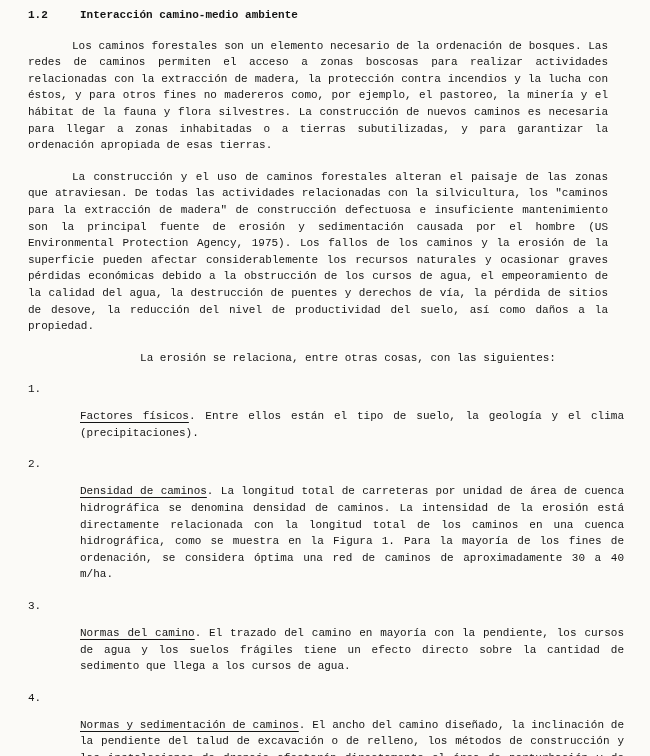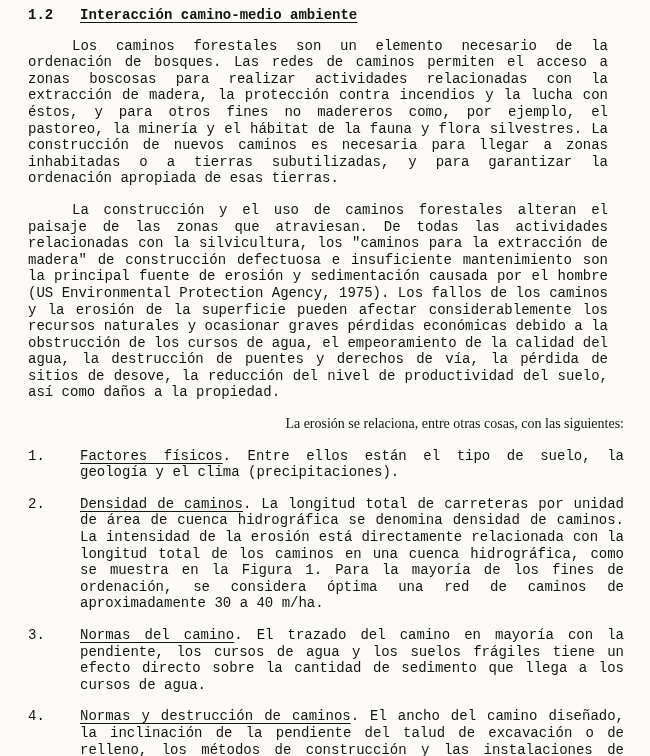--- a/index.html
+++ b/index.html
@@ -8,60 +8,59 @@
     background: #f7f6f3;
   }
   .page {
     position: relative;
     width: 650px;
     height: 756px;
     box-sizing: border-box;
     background: #fbfaf7;
     padding: 7px 26px 10px 28px;
     font-family: "Liberation Mono", "DejaVu Sans Mono", monospace;
-    font-size: 14px;
+    font-size: 11px;
     line-height: 16.6px;
     color: #141414;
     overflow: hidden;
   }
   .heading {
     display: flex;
     margin-bottom: 14px;
     font-weight: bold;
   }
   .sec-num {
     width: 52px;
     flex-shrink: 0;
   }
   .sec-title {
-    text-decoration: underline;
     text-underline-offset: 3px;
   }
   .para {
     margin: 0 16px 15px 0;
     text-align: justify;
     text-indent: 44px;
   }
   .intro {
     margin: 0 0 15px 0;
-    text-align: right;
+    text-align: center;
     text-indent: 44px;
-    font-family: Liberation Serif, serif;
   }
   .list-item {
     display: flex;
     margin-bottom: 15px;
   }
   .item-num {
     width: 52px;
     flex-shrink: 0;
   }
   .item-body {
     flex: 1;
     text-align: justify;
+    margin-top: 27px;
   }
   .lead {
     text-decoration: underline;
     text-underline-offset: 3px;
   }
 </style>
 </head>
 <body>
 
 <div class="page">
@@ -87,16 +86,16 @@
     <span class="item-body"><span class="lead">Densidad de caminos</span><span>.  La longitud total de carreteras por unidad de área de cuenca hidrográfica se denomina densidad de caminos.  La intensidad de la erosión está directamente relacionada con la longitud total de los caminos en una cuenca hidrográfica, como se muestra en la Figura 1.  Para la mayoría de los fines de ordenación, se considera óptima una red de caminos de aproximadamente 30 a 40 m/ha.</span></span>
   </div>
 
   <div class="list-item">
     <span class="item-num">3.</span>
     <span class="item-body"><span class="lead">Normas del camino</span><span>.  El trazado del camino en mayoría con la pendiente, los cursos de agua y los suelos frágiles tiene un efecto directo sobre la cantidad de sedimento que llega a los cursos de agua.</span></span>
   </div>
 
   <div class="list-item">
     <span class="item-num">4.</span>
-    <span class="item-body"><span class="lead">Normas y destrucción de caminos</span><span>.  El ancho del camino diseñado, la inclinación de la pendiente del talud de excavación o de relleno, los métodos de construcción y las instalaciones de drenaje afectarán directamente el área de perturbación y de posibles fallos luego de la construcción del camino.</span></span>
+    <span class="item-body"><span class="lead">Normas y sedimentación de caminos</span><span>.  El ancho del camino diseñado, la inclinación de la pendiente del talud de excavación o de relleno, los métodos de construcción y las instalaciones de drenaje afectarán directamente el área de perturbación y de posibles fallos luego de la construcción del camino.</span></span>
   </div>
 
 </div>
 
 </body></html>

